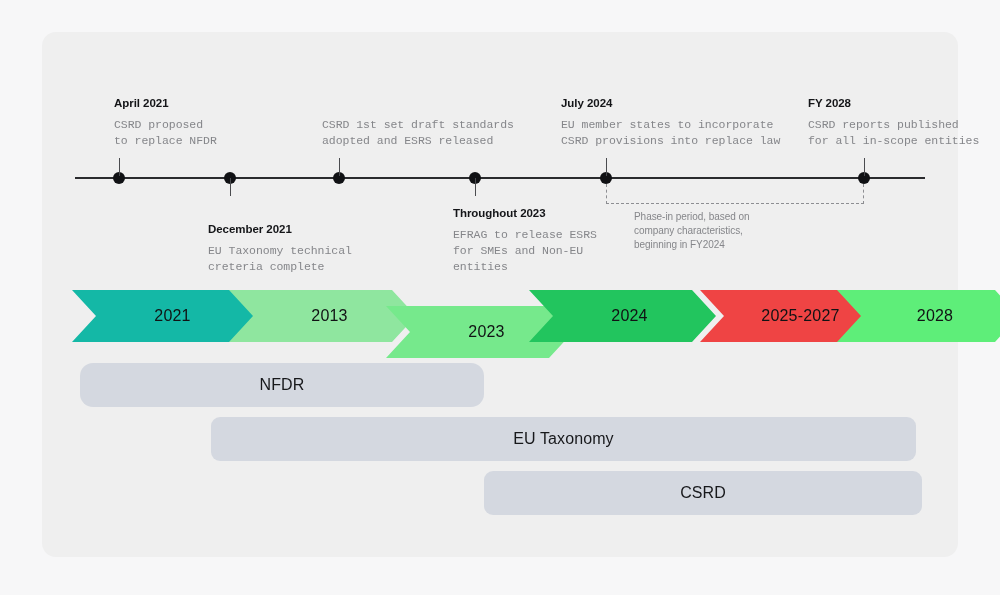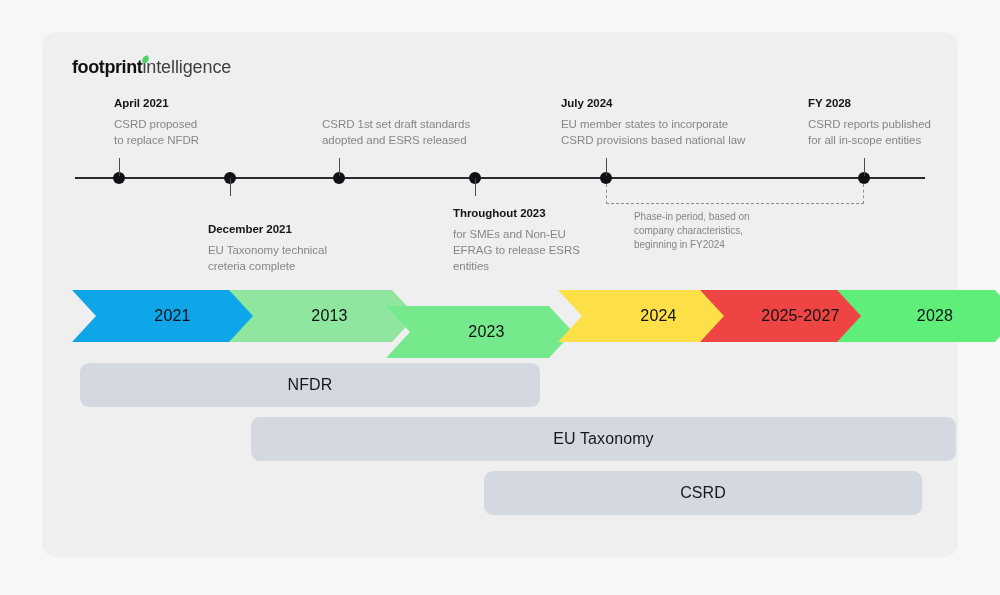--- a/index.html
+++ b/index.html
@@ -73,21 +73,21 @@
 
   .lbl { position:absolute; width:200px; }
   .lbl-above { bottom:28px; }
   .lbl-below { top:30px; }
   .lbl .head {
     font-size:11.5px; font-weight:700; color:#141518;
     letter-spacing:-0.05px; margin-bottom:6px; line-height:1.2;
   }
   .lbl .body {
     font-size:11.5px; font-weight:400; color:#85868a;
-    line-height:1.38; letter-spacing:-0.05px;
+    line-height:1.38; letter-spacing:-0.05px;font-family:Liberation Mono, monospace;
   }
 
   
   .bracket {
     position:absolute;
     left:564px; top:152px;
     width:258px; height:20px;
     border-left:1.3px dashed #8d8e92;
     border-right:1.3px dashed #8d8e92;
     border-bottom:1.3px dashed #8d8e92;
@@ -128,24 +128,20 @@
     font-size:16px; color:#17181b; letter-spacing:0.1px;
   }
 </style>
 </head>
 <body>
 
 <div id="stage">
 
   <div class="card">
 
-    <div class="logo">
-      <span class="logo-bold">footprint</span><span class="logo-light">intelligence</span>
-      <span class="leaf"></span>
-    </div>
 
     <div class="timeline-wrap">
       <div class="axis"></div>
 
       <div class="node" style="left:77px;">
         <div class="dot"></div>
         <div class="stem-up"></div>
         <div class="lbl lbl-above" style="left:-5px;margin-top:16px;">
           <div class="head">April 2021</div>
           <div class="body">
@@ -177,35 +173,35 @@
           </div>
         </div>
       </div>
 
       <div class="node" style="left:433px;">
         <div class="dot"></div>
         <div class="stem-down"></div>
         <div class="lbl lbl-below" style="left:-22px;">
           <div class="head">Throughout 2023</div>
           <div class="body">
+            <div>EFRAG to release ESRS</div>
             <div>for SMEs and Non-EU</div>
-            <div>EFRAG to release ESRS</div>
             <div>entities</div>
           </div>
         </div>
       </div>
 
       <div class="node" style="left:564px;">
         <div class="dot"></div>
         <div class="stem-up"></div>
         <div class="lbl lbl-above" style="left:-45px; width:235px;">
           <div class="head">July 2024</div>
           <div class="body">
             <div>EU member states to incorporate</div>
-            <div>CSRD provisions based national law</div>
+            <div>CSRD provisions into replace law</div>
           </div>
         </div>
       </div>
 
       <div class="node" style="left:822px;">
         <div class="dot"></div>
         <div class="stem-up"></div>
         <div class="lbl lbl-above" style="left:-56px; width:200px;">
           <div class="head">FY 2028</div>
           <div class="body">
@@ -217,45 +213,45 @@
 
       <div class="bracket"></div>
       <div class="bracket-note">
         <div>Phase-in period, based on</div>
         <div>company characteristics,</div>
         <div>beginning in FY2024</div>
       </div>
     </div>
 
     <div class="chev-band">
-      <div class="chev" style="left:0px;   width:187px; background:#0ea5e9;align-items:center;">
+      <div class="chev" style="left:0px;   width:187px; background:#14b8a6;align-items:center;">
         <span>2021</span>
       </div>
       <div class="chev" style="left:157px; width:187px; background:#8fe69f;">
         <span>2013</span>
       </div>
       <div class="chev" style="left:314px; width:187px; background:#76e98c;margin-top:16px;">
         <span>2023</span>
       </div>
-      <div class="chev" style="left:486px; width:187px; background:#fde047;text-align:center;">
+      <div class="chev" style="left:457px; width:187px; background:#22c55e;text-align:center;">
         <span>2024</span>
       </div>
       <div class="chev" style="left:628px; width:187px; background:#ef4444;">
         <span>2025-2027</span>
       </div>
       <div class="chev" style="left:765px; width:182px; background:#5eee79;">
         <span>2028</span>
       </div>
     </div>
 
   </div>
 
-  <div class="bar" style="left:80px;  top:363px; width:460px;">
+  <div class="bar" style="left:80px;  top:363px; width:404px;border-radius:13px;">
     <span>NFDR</span>
   </div>
-  <div class="bar" style="left:211px; top:417px; width:705px;margin-left:40px;">
+  <div class="bar" style="left:211px; top:417px; width:705px;">
     <span>EU Taxonomy</span>
   </div>
   <div class="bar" style="left:484px; top:471px; width:438px;">
     <span>CSRD</span>
   </div>
 
 </div>
 
 </body></html>

